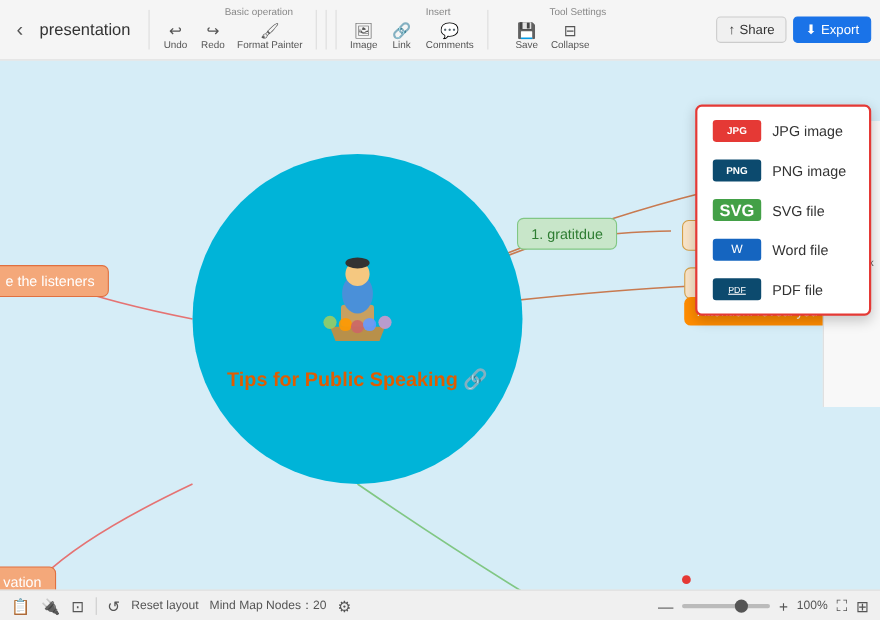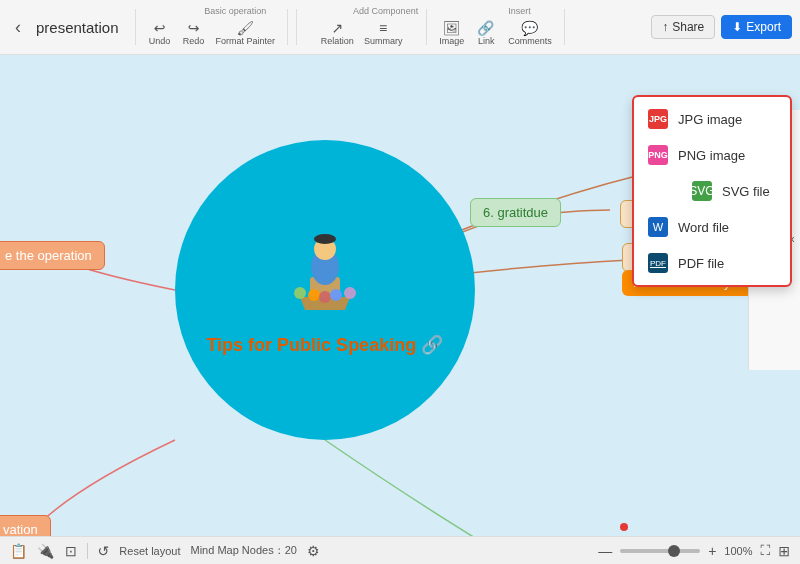--- a/index.html
+++ b/index.html
@@ -194,32 +194,32 @@
     .export-item {
       display: flex;
       align-items: center;
       gap: 10px;
       padding: 8px 14px;
       cursor: pointer;
       font-size: 13px;
       color: #333;
     }
     .export-item-icon {
-      width: 20px;
+      width: 44px;
       height: 20px;
       border-radius: 3px;
       display: flex;
       align-items: center;
       justify-content: center;
       font-size: 13px;
       flex-shrink: 0;
     }
     .icon-jpg { background: #e53935; color: white; font-size: 9px; font-weight: bold; }
-    .icon-png { background: #ec4899; color: white; font-size: 9px; font-weight: bold; }
-    .icon-svg { background: #43a047; color: white; font-size: 12px; font-weight: normal; margin-left: 44px; }
+    .icon-png { background: #0c4a6e; color: white; font-size: 9px; font-weight: bold; }
+    .icon-svg { background: #43a047; color: white; font-size: 15px; font-weight: bold; }
     .icon-word { background: #1565c0; color: white; font-size: 11px; }
     .icon-pdf { background: #0c4a6e; color: white; font-size: 10px; text-decoration: underline; }
 
     
     .right-panel {
       position: absolute;
       right: 0;
       top: 55px;
       width: 52px;
       height: 260px;
@@ -319,33 +319,20 @@
       <div class="toolbar-btn">
         <span class="toolbar-btn-icon">🖌</span>
         <span class="toolbar-btn-label">Format Painter</span>
       </div>
     </div>
   </div>
   <div class="toolbar-separator"></div>
 
   <div class="toolbar-separator"></div>
 
-  <div class="toolbar-group">
-    <span class="toolbar-group-label">Add Component</span>
-    <div class="toolbar-btns">
-      <div class="toolbar-btn">
-        <span class="toolbar-btn-icon">↗</span>
-        <span class="toolbar-btn-label">Relation</span>
-      </div>
-      <div class="toolbar-btn">
-        <span class="toolbar-btn-icon">≡</span>
-        <span class="toolbar-btn-label">Summary</span>
-      </div>
-    </div>
-  </div>
   <div class="toolbar-separator"></div>
 
   <div class="toolbar-group">
     <span class="toolbar-group-label">Insert</span>
     <div class="toolbar-btns">
       <div class="toolbar-btn">
         <span class="toolbar-btn-icon">🖼</span>
         <span class="toolbar-btn-label">Image</span>
       </div>
       <div class="toolbar-btn">
@@ -353,20 +340,33 @@
         <span class="toolbar-btn-label">Link</span>
       </div>
       <div class="toolbar-btn">
         <span class="toolbar-btn-icon">💬</span>
         <span class="toolbar-btn-label">Comments</span>
       </div>
     </div>
   </div>
   <div class="toolbar-separator"></div>
 
+  <div class="toolbar-group">
+    <span class="toolbar-group-label">Tool Settings</span>
+    <div class="toolbar-btns">
+      <div class="toolbar-btn">
+        <span class="toolbar-btn-icon">💾</span>
+        <span class="toolbar-btn-label">Save</span>
+      </div>
+      <div class="toolbar-btn">
+        <span class="toolbar-btn-icon">⊟</span>
+        <span class="toolbar-btn-label">Collapse</span>
+      </div>
+    </div>
+  </div>
 
   <div class="toolbar-right">
     <button class="share-btn">
       <span>↑</span>
       <span>Share</span>
     </button>
     <button class="export-btn">
       <span>⬇</span>
       <span>Export</span>
     </button>
@@ -410,33 +410,33 @@
         <circle cx="34" cy="70" r="6" fill="#f90" opacity="0.9"></circle>
         <circle cx="45" cy="72" r="6" fill="#c66" opacity="0.9"></circle>
         <circle cx="56" cy="70" r="6" fill="#69f" opacity="0.9"></circle>
         <circle cx="70" cy="68" r="6" fill="#c9c" opacity="0.9"></circle>
       </svg>
     </div>
     <div class="central-node-title">Tips for Public Speaking 🔗</div>
   </div>
 
   <div class="node node-green" style="left:470px; top:143px;">
-    <span>6. gratitdue</span>
+    <span>1. gratitdue</span>
   </div>
 
   <div class="node node-light" style="left:638px; top:98px;">
     <span>id hic</span>
   </div>
 
   <div class="node node-light" style="left:620px; top:145px; font-size:12px;">
     <span>pa</span>
   </div>
 
   <div class="node node-salmon" style="left:-8px; top:186px;">
-    <span>e the operation</span>
+    <span>e the listeners</span>
   </div>
 
   <div class="node node-light" style="left:622px; top:188px;">
     <span>clasmmates</span>
   </div>
 
   <div class="node node-orange-solid" style="left:622px; top:215px; font-size:12px; max-width:155px; overflow:hidden;">
     <span>Attention: reveal you fu...</span>
   </div>
 

